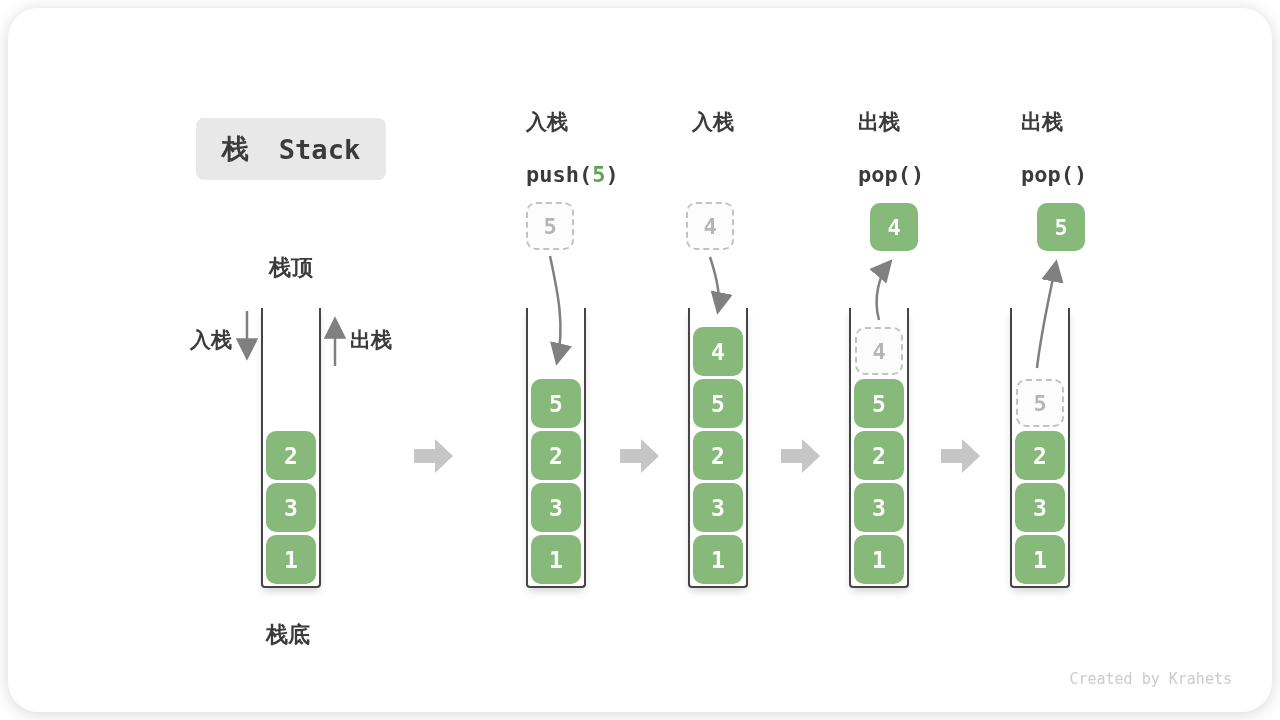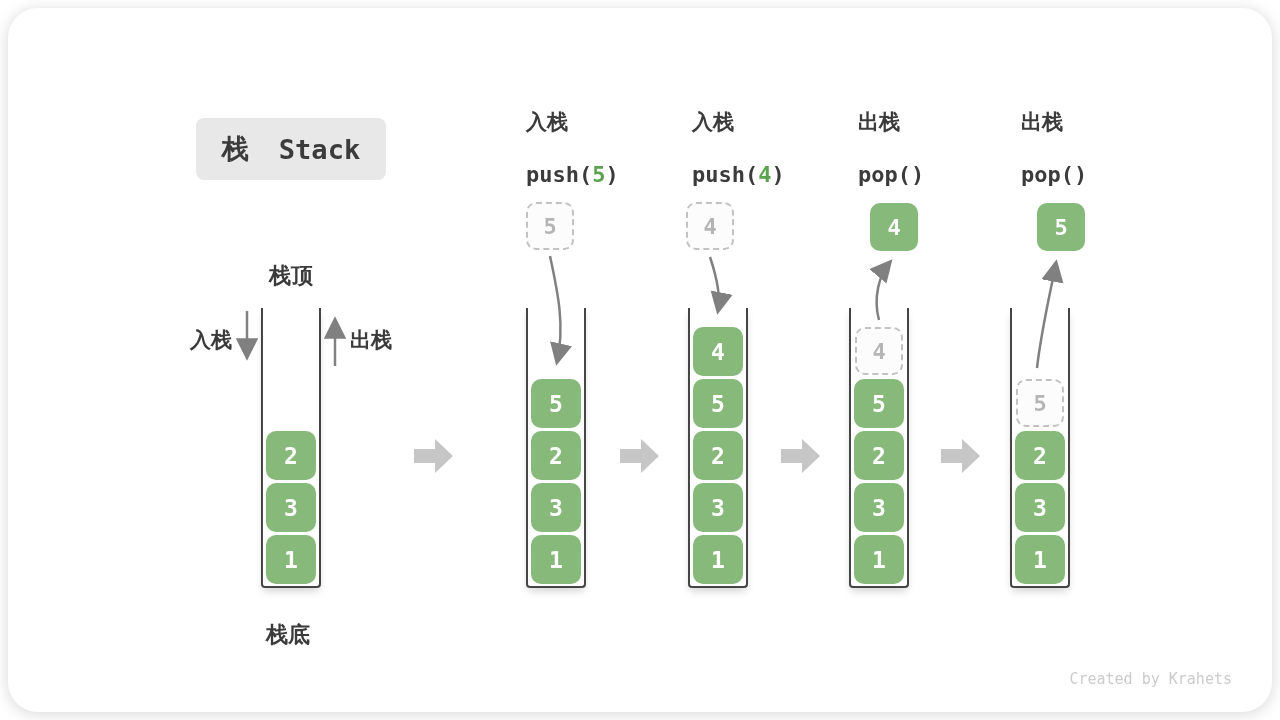--- a/index.html
+++ b/index.html
@@ -106,21 +106,21 @@
     <polygon points="612,441 633,441 633,431 651,448 633,465 633,455 612,455" fill="#c6c6c6"></polygon>
     <polygon points="773,441 794,441 794,431 812,448 794,465 794,455 773,455" fill="#c6c6c6"></polygon>
     <polygon points="933,441 954,441 954,431 972,448 954,465 954,455 933,455" fill="#c6c6c6"></polygon>
   </svg>
 
   <div class="abs title-box">
     <span class="zh">栈</span>
     <span class="en">Stack</span>
   </div>
 
-  <div class="abs txt center-label" style="left:233px;top:253px;">栈顶</div>
+  <div class="abs txt center-label" style="left:233px;top:245px;">栈顶</div>
   <div class="abs txt center-label" style="left:230px;top:612px;">栈底</div>
   <div class="abs txt side-label" style="left:160px;top:318px;width:64px;text-align:right;">入栈</div>
   <div class="abs txt side-label" style="left:342px;top:318px;">出栈</div>
   <div class="abs container" style="left:253px;"></div>
   <div class="abs block" style="left:258px;top:423px;">2</div>
   <div class="abs block" style="left:258px;top:475px;">3</div>
   <div class="abs block" style="left:258px;top:527px;">1</div>
 
   <div class="abs op-label" style="left:518px;">
     <div class="op-zh">入栈</div>
@@ -128,21 +128,20 @@
   </div>
   <div class="abs float-box dashed" style="left:518px;top:194px;">5</div>
   <div class="abs container" style="left:518px;"></div>
   <div class="abs block" style="left:523px;top:371px;">5</div>
   <div class="abs block" style="left:523px;top:423px;">2</div>
   <div class="abs block" style="left:523px;top:475px;">3</div>
   <div class="abs block" style="left:523px;top:527px;">1</div>
 
   <div class="abs op-label" style="left:684px;">
     <div class="op-zh">入栈</div>
-    <div class="op-code"><span>push(</span><span class="arg">4</span><span>)</span></div>
   </div>
   <div class="abs float-box dashed" style="left:678px;top:194px;">4</div>
   <div class="abs container" style="left:680px;"></div>
   <div class="abs block" style="left:685px;top:319px;">4</div>
   <div class="abs block" style="left:685px;top:371px;">5</div>
   <div class="abs block" style="left:685px;top:423px;">2</div>
   <div class="abs block" style="left:685px;top:475px;">3</div>
   <div class="abs block" style="left:685px;top:527px;">1</div>
 
   <div class="abs op-label" style="left:850px;">

